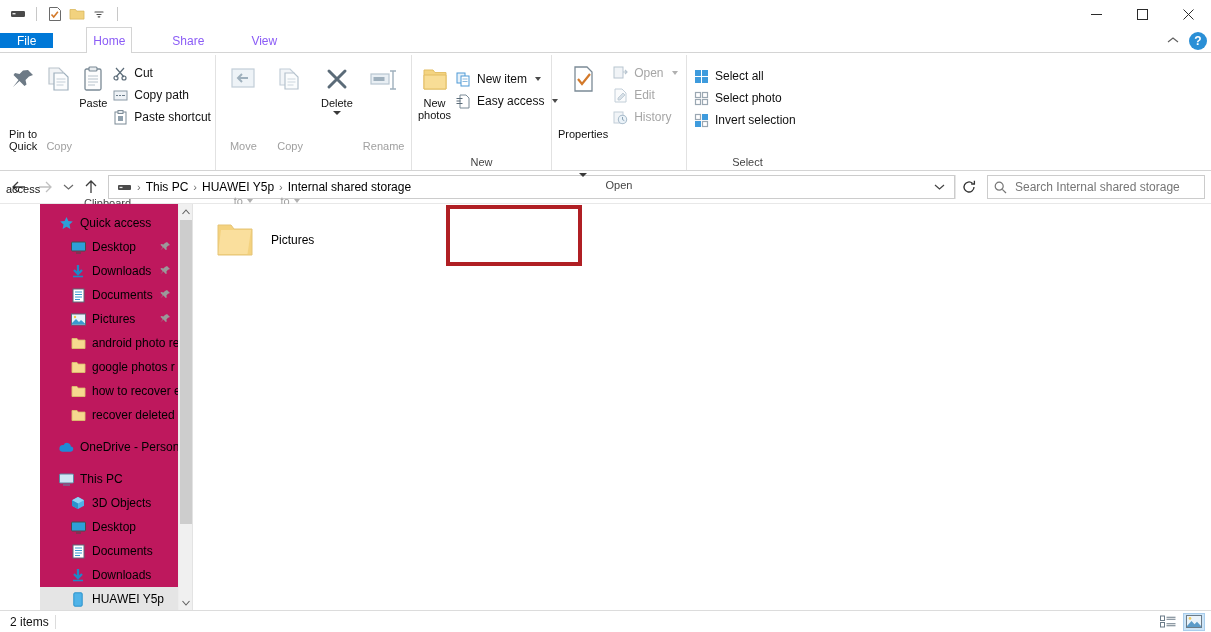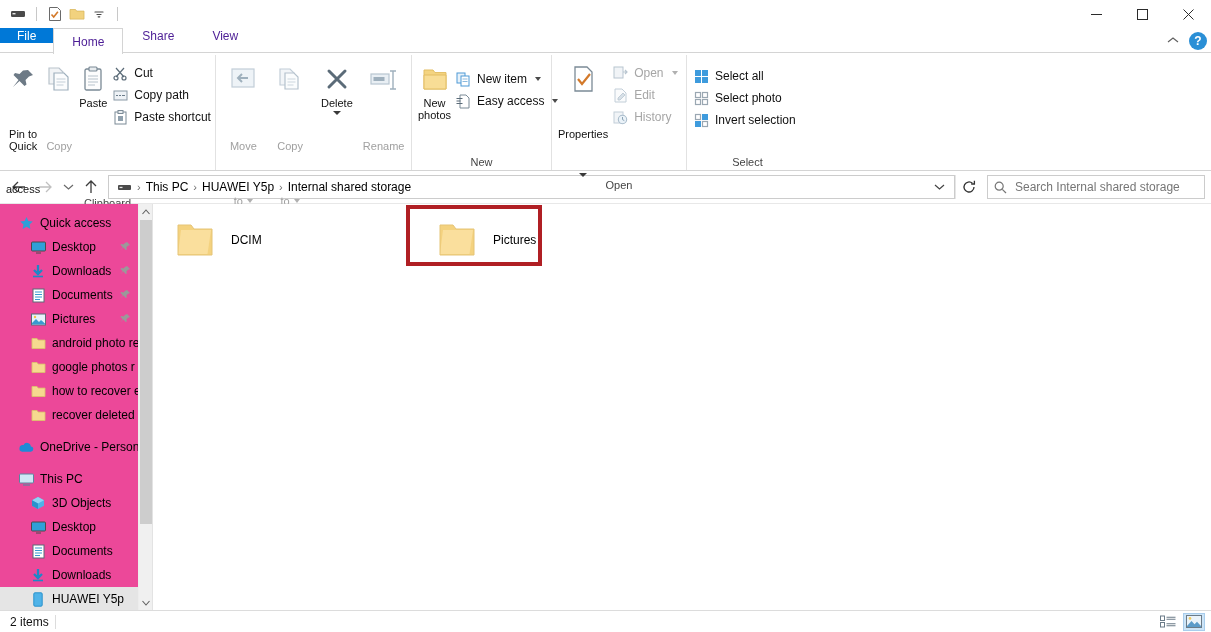--- a/index.html
+++ b/index.html
@@ -53,30 +53,31 @@
   .win-btn {
     width: 46px; height: 28px;
     display: flex; align-items: center; justify-content: center;
   }
 
   
   .tabstrip {
     height: 25px;
     flex: 0 0 25px;
     display: flex;
-    align-items: flex-start;
+    align-items: center;
     background: #fff;
     position: relative;
     border-bottom: 1px solid #d4d4d4;
+    gap: 33px;
   }
   .tab {
-    padding: 0 18px;
+    padding: 0 6px;
     display: flex; align-items: center;
     font-size: 12px;
-    color: #4c1d95;
+    color: #8b5cf6;
     border: 1px solid transparent;
     border-bottom: none;
     position: relative;
     top: 0;
   }
   .tab.file {
     background: #0078d7;
     color: #fff;
     padding: 0 16px;
   }
@@ -257,22 +258,23 @@
   .main {
     flex: 1;
     display: flex;
     min-height: 0;
     border-top: 1px solid #e8e8e8;
   }
   .navpane {
     width: 152px;
     flex: 0 0 152px;
     position: relative;
-    background: #ec4899;
+    background: #be185d;
     overflow: hidden;
+    margin-left: 40px;
   }
   .tree {
     position: absolute;
     left: 0; top: 0;
     width: 138px;
     padding-top: 7px;
   }
   .titem {
     height: 24px;
     display: flex;
@@ -964,30 +966,20 @@
           <svg width="8" height="6" viewBox="0 0 8 6">
               <path d="M0.5 1L4 5l3.5-4" fill="none" stroke="#606060" stroke-width="1.1"></path>
             </svg>
         </div>
       </div>
     </div>
 
     <div class="content">
       <div class="items">
 
-        <div class="item">
-          <span class="ficon">
-            <svg width="40" height="38" viewBox="0 0 40 38">
-              <path d="M3 4h13l3 4h18v26H3z" fill="#f4d27f"></path>
-              <path d="M6 9h30l-3.5 24H3z" fill="#fadf9d"></path>
-              <path d="M3 4h13l3 4h18v26H3z" fill="none" stroke="#e5c477" stroke-width="1"></path>
-            </svg>
-          </span>
-          <span class="fname">DCIM</span>
-        </div>
 
         <div class="item">
           <span class="ficon">
             <svg width="40" height="38" viewBox="0 0 40 38">
               <path d="M3 4h13l3 4h18v26H3z" fill="#f4d27f"></path>
               <path d="M6 9h30l-3.5 24H3z" fill="#fadf9d"></path>
               <path d="M3 4h13l3 4h18v26H3z" fill="none" stroke="#e5c477" stroke-width="1"></path>
             </svg>
           </span>
           <span class="fname">Pictures</span>

